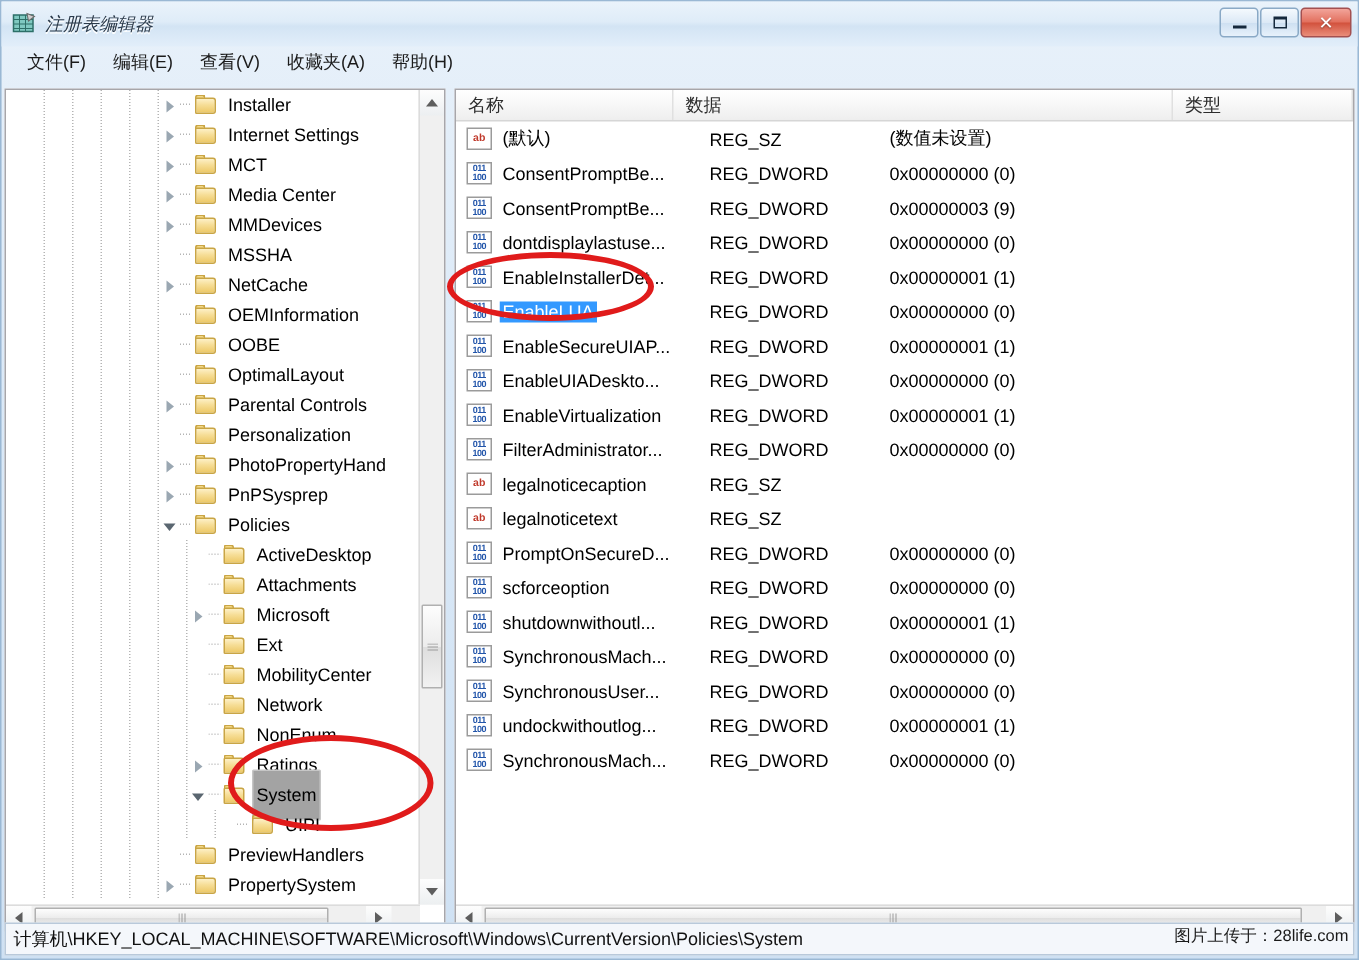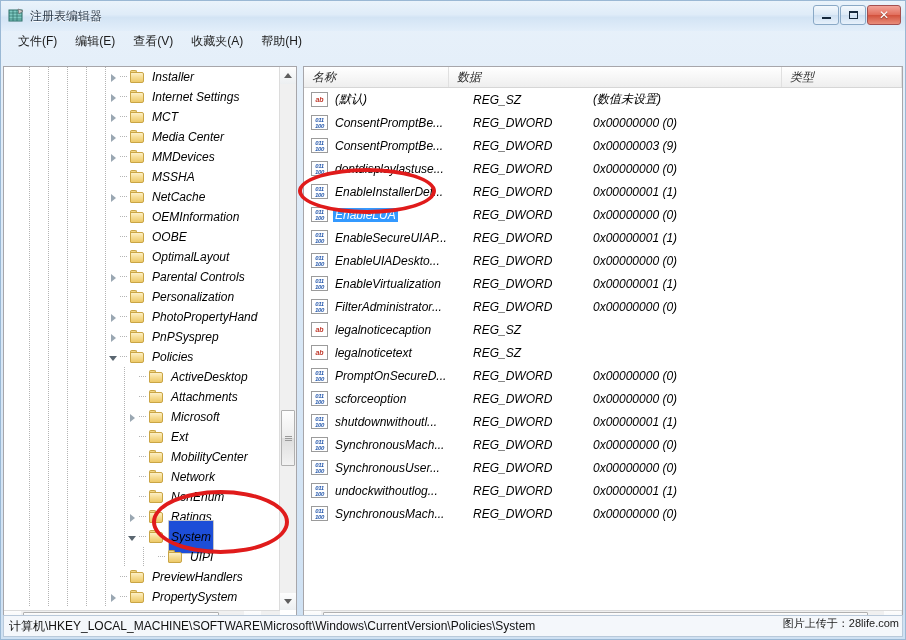--- a/index.html
+++ b/index.html
@@ -22,20 +22,21 @@
     position:absolute;left:0;top:0;width:904px;height:30px;
     background:linear-gradient(180deg,#eaf3fb 0%,#dfecf8 45%,#d3e4f4 55%,#e2eefa 100%);
     display:flex;align-items:center;
   }
   .title-icon{
     width:17px;height:16px;margin-left:7px;margin-right:5px;position:relative;flex:none;
   }
   .title-text{
     font-size:12px;color:#2b3a4a;white-space:nowrap;
     text-shadow:0 1px 0 #ffffff;
+    font-style:italic;
   }
   .win-buttons{
     position:absolute;right:4px;top:4px;display:flex;gap:1px;
   }
   .wbtn{
     width:26px;height:20px;border:1px solid #8aa9c6;border-radius:3px;
     background:linear-gradient(180deg,#f4f9fd 0%,#dce9f6 50%,#cddff1 51%,#e7f1fb 100%);
     display:flex;align-items:center;justify-content:center;
     box-sizing:border-box;
   }
@@ -56,26 +57,25 @@
   }
   .menu-item{
     font-size:12px;color:#1b1b1b;padding:2px 9px;white-space:nowrap;cursor:default;
   }
 
   
   .content{
     position:absolute;left:2px;top:50px;width:900px;height:562px;
   }
   .pane{
-    position:absolute;top:15px;
+    position:absolute;top:8px;
     background:#ffffff;
     border:1px solid #a7a6aa;
     box-sizing:border-box;
     overflow:hidden;
-    font-style:italic;
   }
   .pane-left{left:0;width:294px;height:562px;}
   .pane-right{left:300px;width:600px;height:562px;}
 
   
   .tree-scroll{
     position:absolute;left:0;top:0;width:276px;height:543px;overflow:hidden;
   }
   .tree-node{
     height:20px;display:flex;align-items:center;white-space:nowrap;position:relative;
@@ -113,21 +113,21 @@
     background:linear-gradient(180deg,#fdf0c6 0%,#f6dd95 45%,#edc968 100%);
     border:1px solid #c9a545;border-radius:1px 2px 2px 1px;box-sizing:border-box;
   }
   .folder .ft{
     position:absolute;left:1px;top:0px;width:7px;height:3px;
     background:#f3d887;border:1px solid #c9a545;border-bottom:none;
     border-radius:2px 2px 0 0;box-sizing:border-box;
   }
   .node-label{padding:1px 3px;border-radius:1px;line-height:14px;}
   .node-label.sel-inactive{
-    background:#1d4ed8;border:1px solid #c6c6c6;padding:9px 2px;
+    background:#a3a3a3;border:1px solid #c6c6c6;padding:9px 2px;
   }
 
   
   .lv-head{
     position:absolute;left:0;top:0;width:598px;height:21px;
     background:linear-gradient(180deg,#ffffff 0%,#f7f7f7 50%,#eeeeee 100%);
     border-bottom:1px solid #d6d6d6;
     display:flex;box-sizing:border-box;
   }
   .lv-th{

